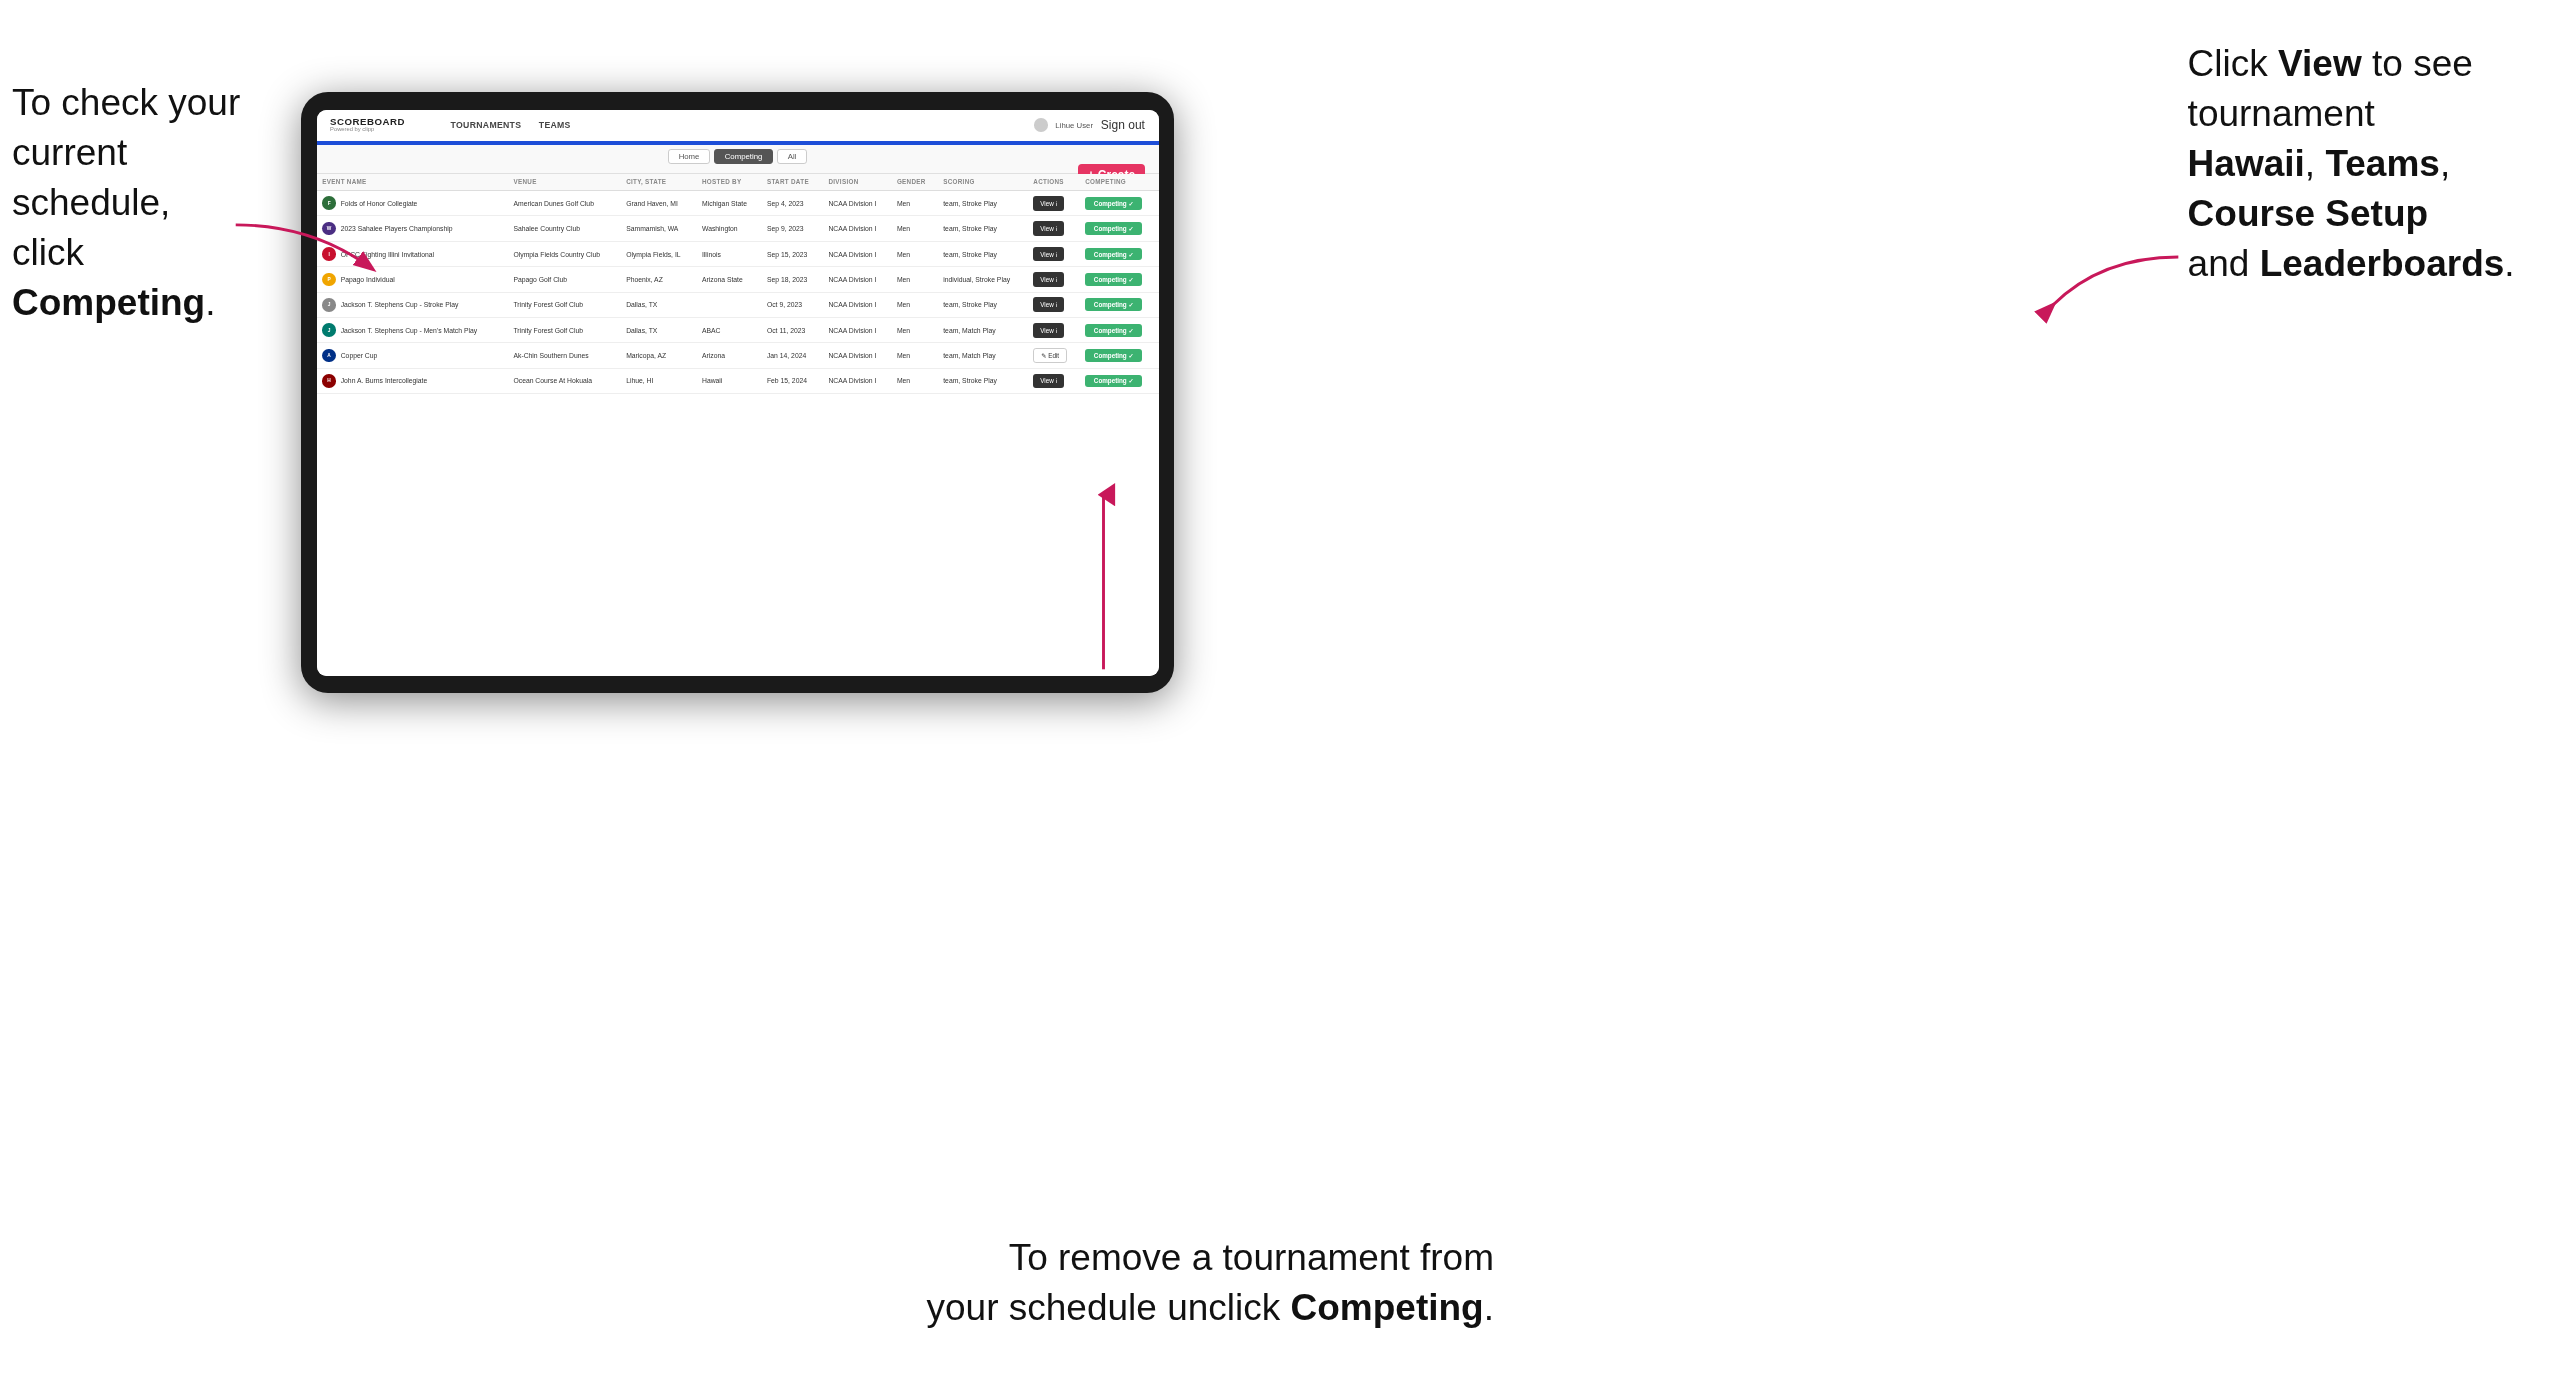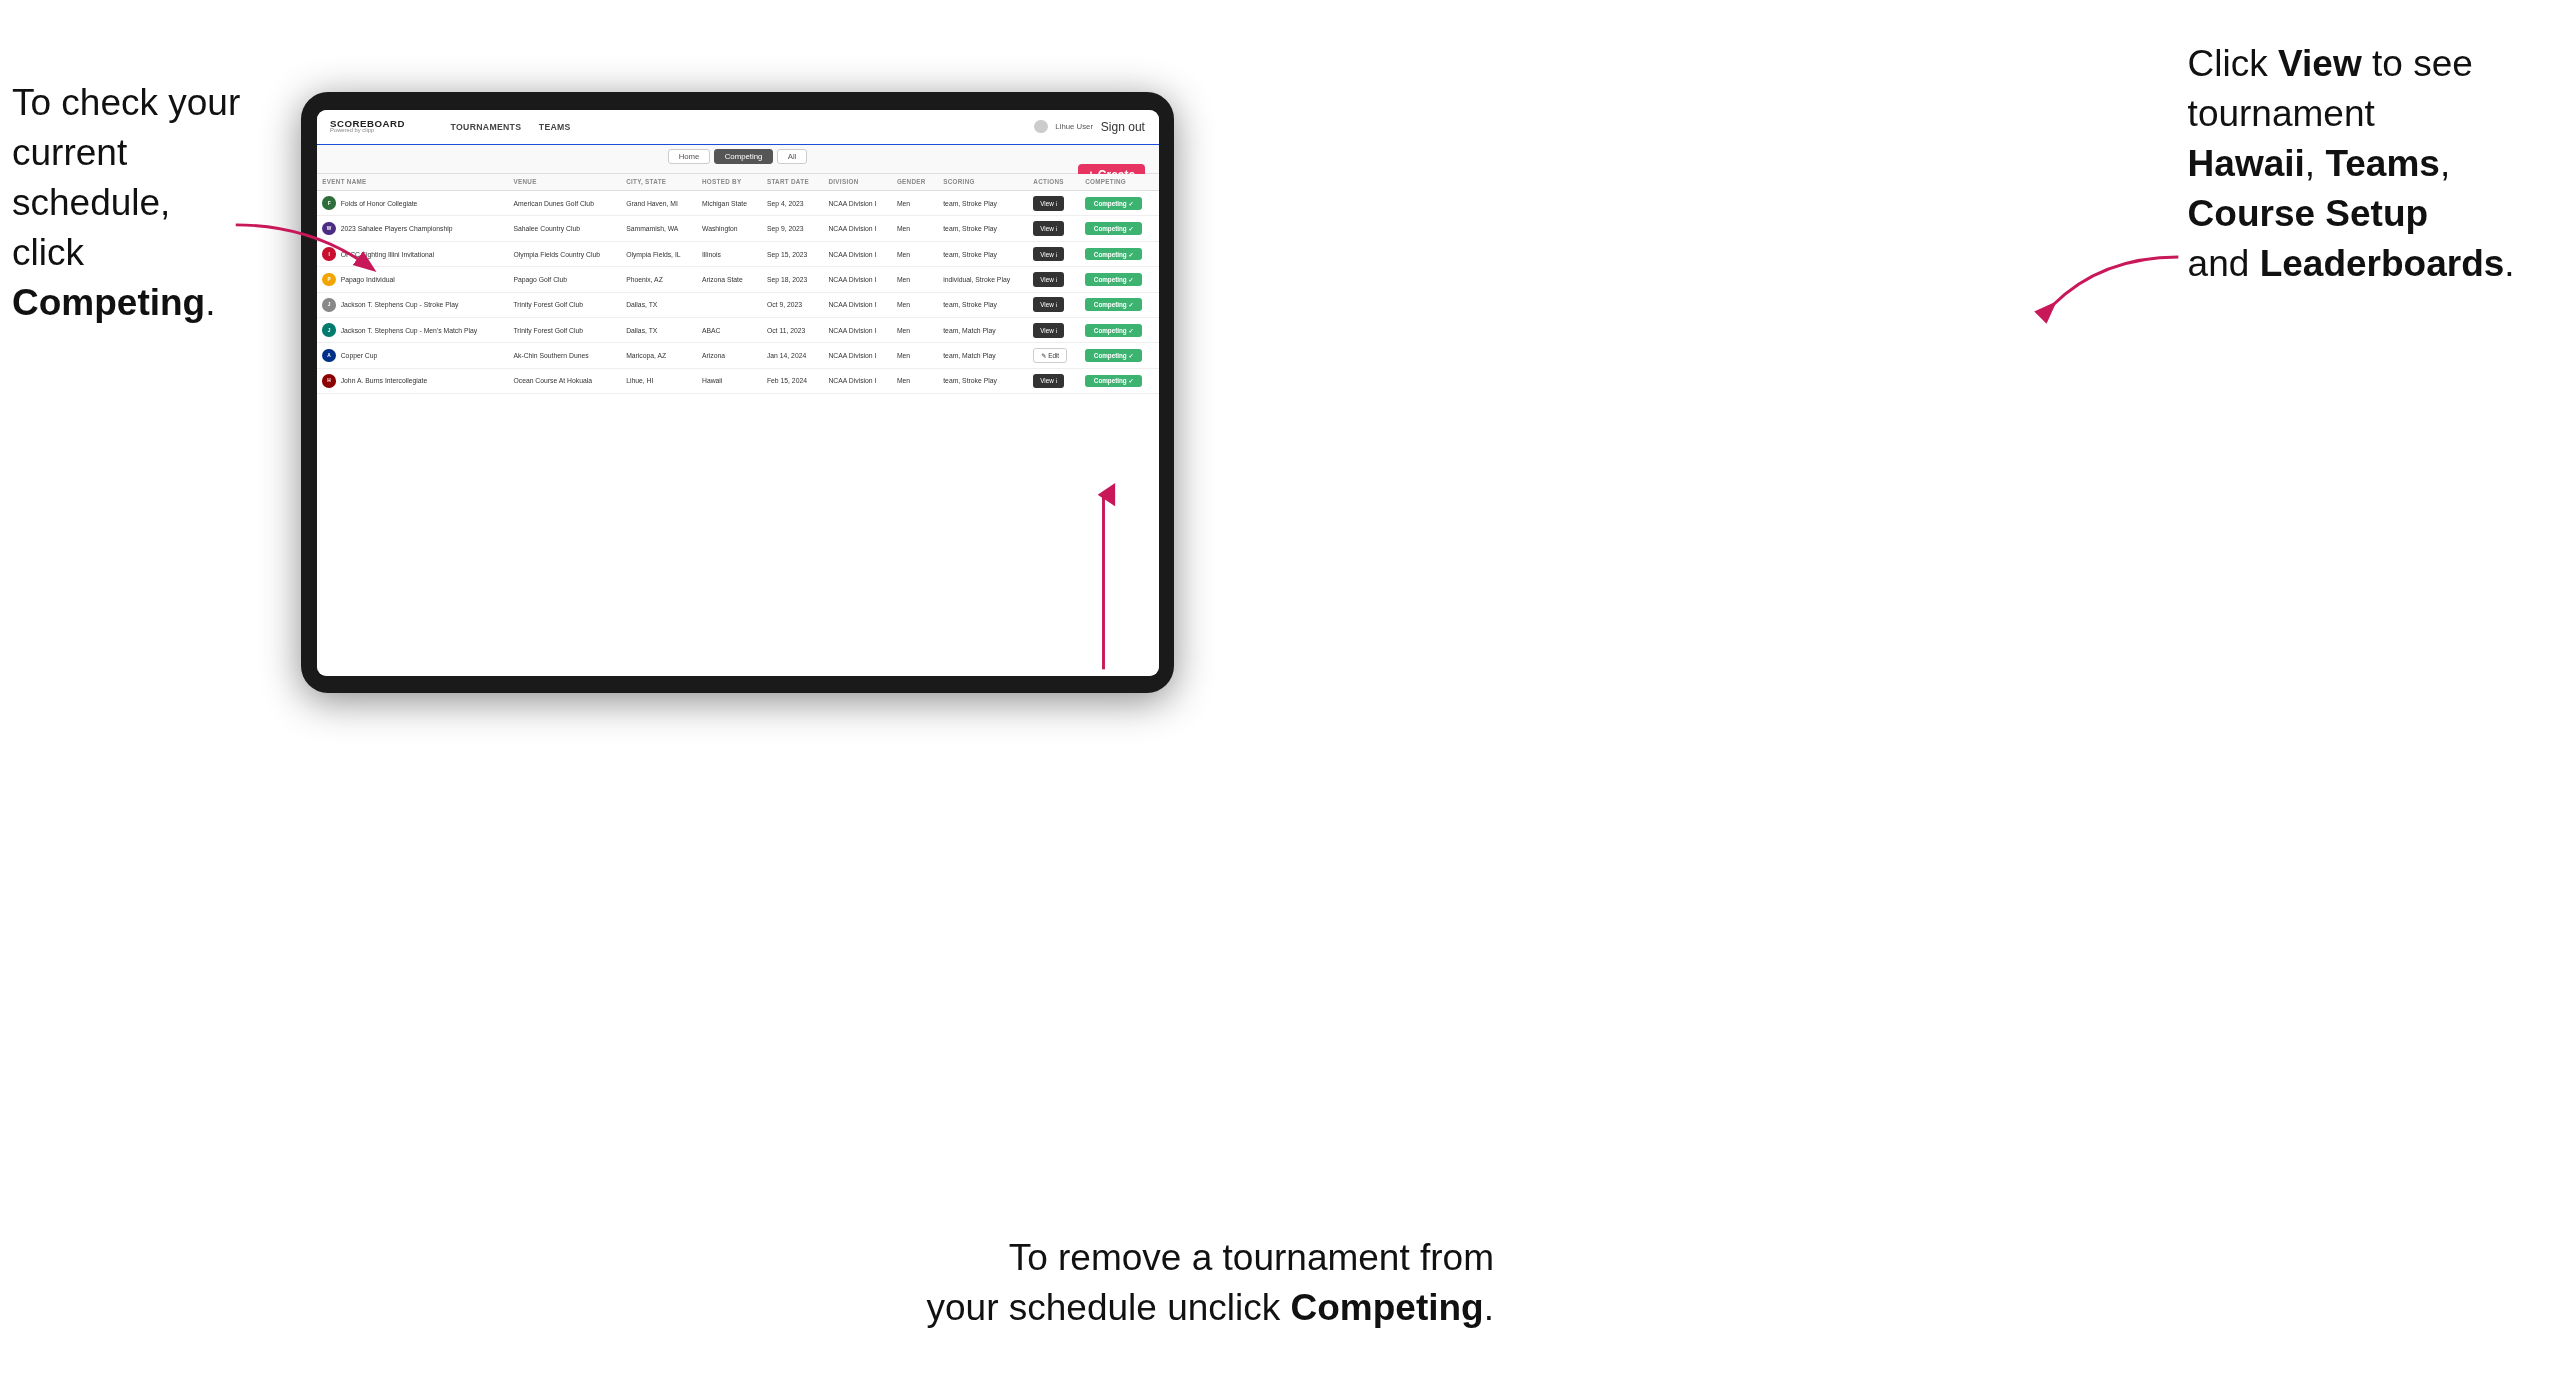--- a/index.html
+++ b/index.html
@@ -67,21 +67,21 @@
       background: #f5f5f5;
       border-radius: 9.7px;
       overflow: hidden;
       display: flex;
       flex-direction: column;
     }
 
     
     .app-nav {
       background: #fff;
-      border-bottom: 1px solid #1d4ed8;
+      border-bottom: 4px solid #1d4ed8;
       display: flex;
       align-items: center;
       padding: 0 13.6px;
       height: 35px;
       flex-shrink: 0;
     }
 
     .scoreboard-brand {
       display: flex;
       flex-direction: column;

